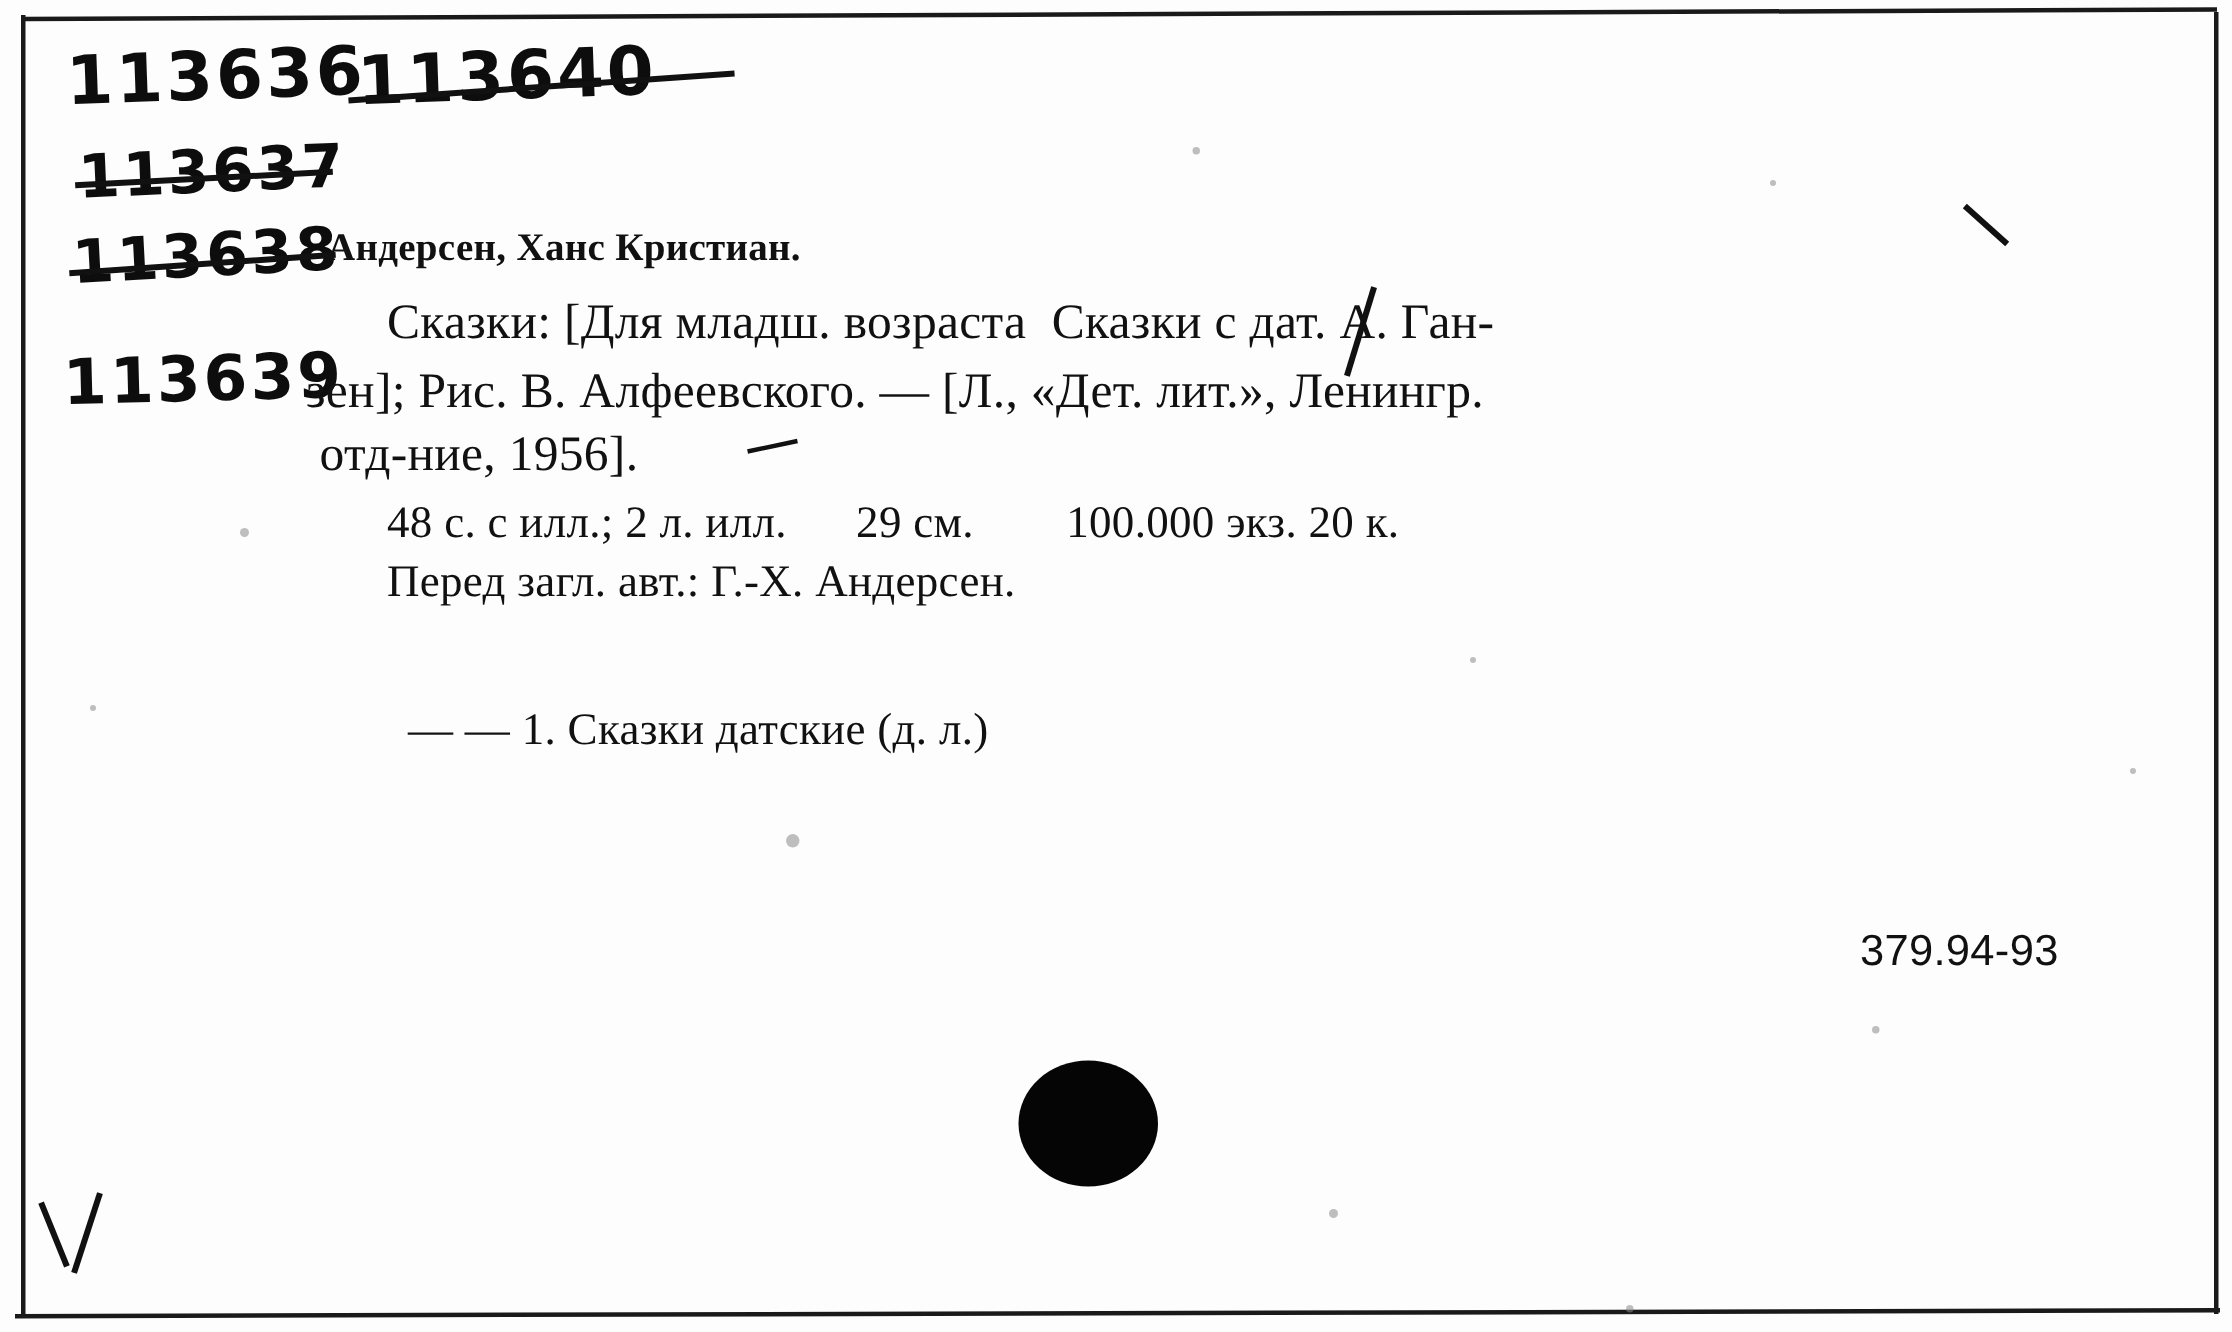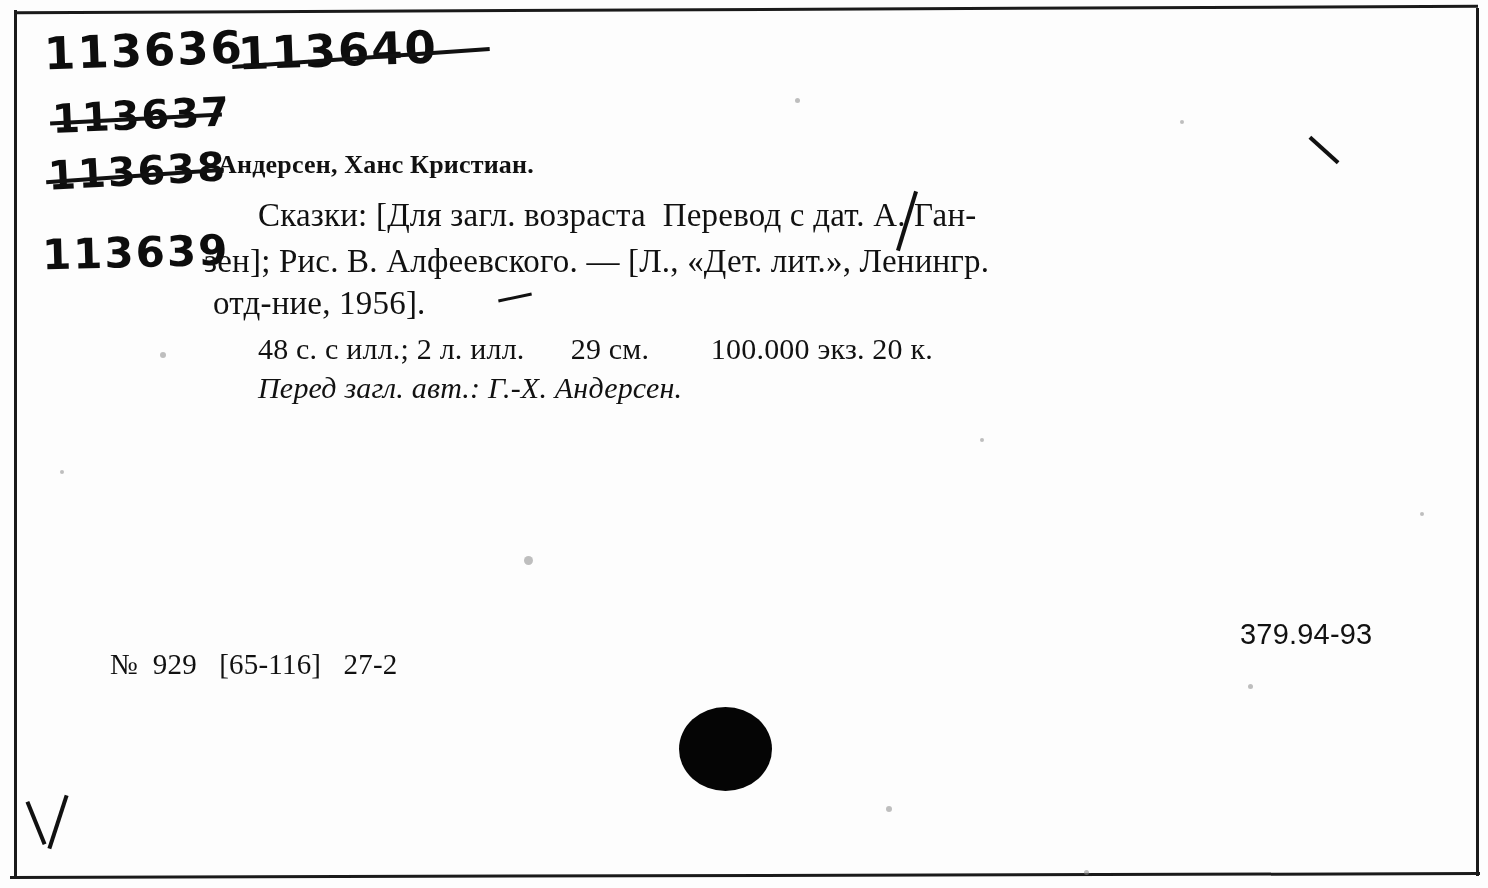--- a/index.html
+++ b/index.html
@@ -49,21 +49,21 @@
     font-size: 26px;
     font-weight: bold;
   }
   .body-line {
     font-size: 33px;
   }
   .l1 { left: 258px; top: 197px; }
   .l2 { left: 204px; top: 243px; }
   .l3 { left: 213px; top: 285px; }
   .l4 { left: 258px; top: 332px; font-size: 30px; }
-  .l5 { left: 258px; top: 371px; font-size: 30px; font-style: italic; }
+  .l5 { left: 258px; top: 371px; font-size: 30px; }
   .subject {
     left: 272px; top: 470px;
     font-size: 30px;
   }
   .udc {
     left: 1240px; top: 618px;
     font-size: 29px;
     font-family: "Liberation Sans", sans-serif;
   }
   .foot1 { left: 110px; top: 648px; font-size: 29px; }
@@ -167,33 +167,33 @@
   <div class="hand h2">113637</div>
   <div class="strike s2"></div>
 
   <div class="hand h3">113638</div>
   <div class="strike s3"></div>
 
   <div class="hand h4">113639</div>
 
   <div class="printed author">Андерсен, Ханс Кристиан.</div>
 
-  <div class="printed body-line l1">Сказки: [Для загл. возраста  Перевод с дат. А. Ган-</div>
+  <div class="printed body-line l1">Сказки: [Для младш. возраста  Сказки с дат. А. Ган-</div>
   <div class="slash"></div>
   <div class="printed body-line l2">зен]; Рис. В. Алфеевского. — [Л., «Дет. лит.», Ленингр.</div>
   <div class="printed body-line l3">отд-ние, 1956].</div>
   <div class="dash-mark dm1"></div>
 
   <div class="printed body-line l4">48 с. с илл.; 2 л. илл.      29 см.        100.000 экз. 20 к.</div>
   <div class="printed body-line l5">Перед загл. авт.: Г.-Х. Андерсен.</div>
 
+  <div class="printed subject">— — 1. Сказки датские (д. л.)</div>
 
   <div class="printed udc">379.94-93</div>
 
-  <div class="printed foot1">№  929   [65-116]   27-2</div>
 
   <div class="corner-mark"></div>
   <div class="blot"></div>
   <div class="tick">
       <i></i>
       <i></i>
     </div>
 
 </div>
 

